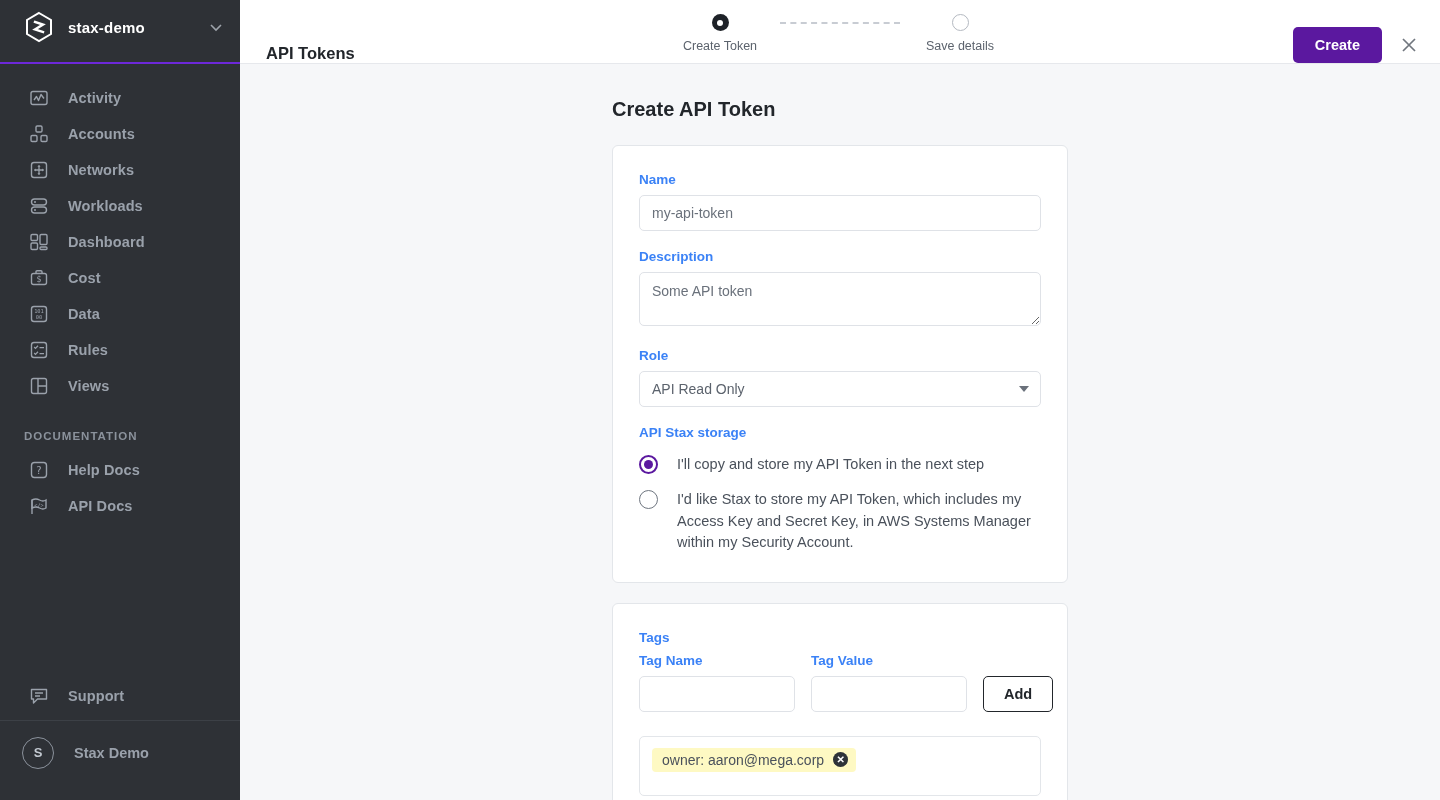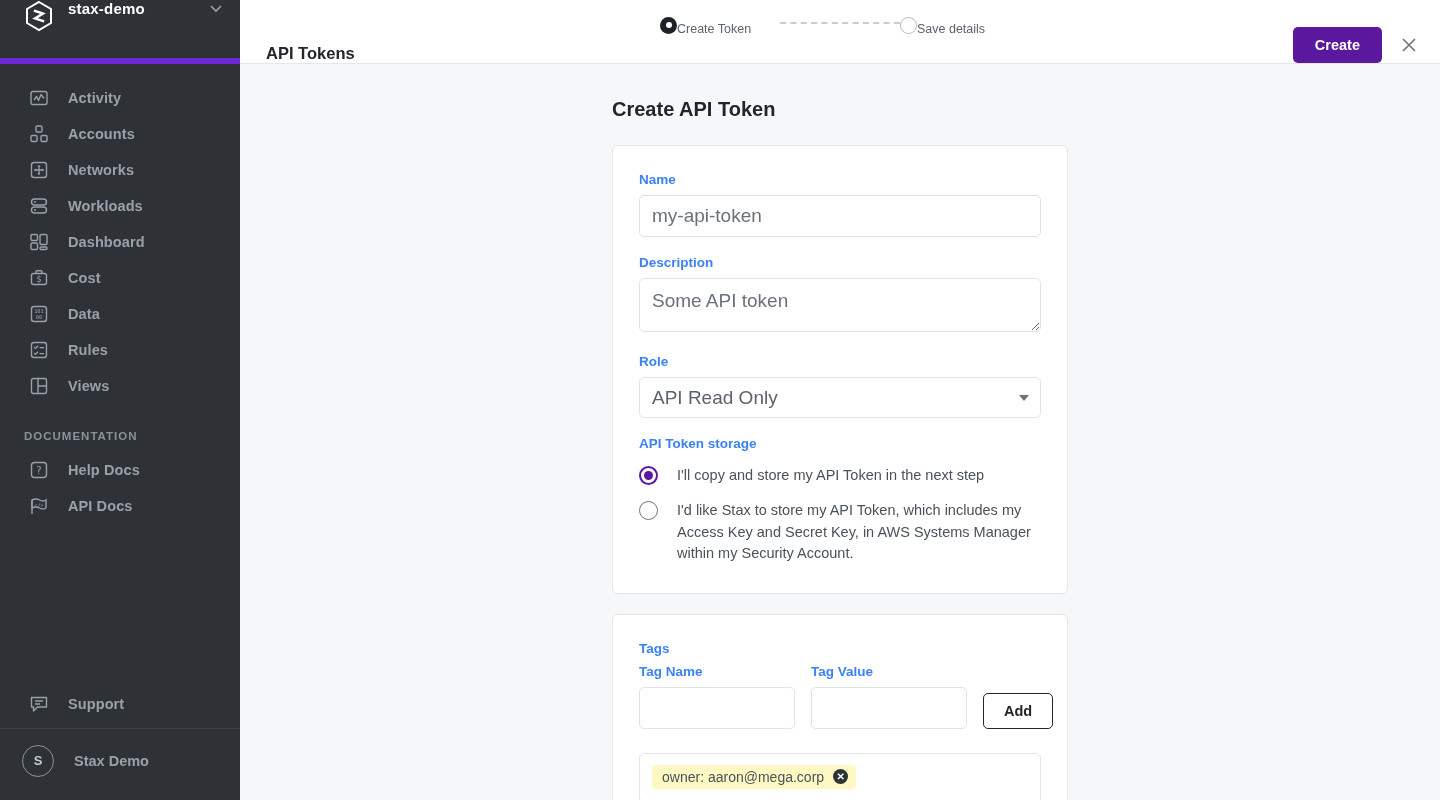--- a/index.html
+++ b/index.html
@@ -14,23 +14,23 @@
   
   .sidebar {
     width: 240px; height: 800px;
     background: #2E3136;
     display: flex; flex-direction: column;
     flex: 0 0 240px;
     position: relative;
   }
   .org-header {
     height: 64px; flex: 0 0 64px;
-    display: flex; 
+    display: flex; align-items: center;
     padding: 0 16px 8px 24px;
-    border-bottom: 6px solid #6d28d9;
+    border-bottom: 2px solid #6d28d9;
   }
   .org-logo { width: 30px; height: 32px; flex: 0 0 30px; }
   .org-name {
     color: #ffffff; font-size: 15px; font-weight: bold;
     margin-left: 14px; letter-spacing: .2px; flex: 1;
   }
   .chev { width: 16px; height: 16px; opacity: .75; }
 
   .nav { padding-top: 16px; }
   .nav-item {
@@ -40,21 +40,21 @@
   }
   .nav-icon { width: 22px; height: 22px; flex: 0 0 22px; }
   .nav-label {
     color: #9aa1ab; font-size: 14.5px; font-weight: bold;
     margin-left: 18px; letter-spacing: .1px;
   }
   .nav-section-title {
     color: #8b929c; font-size: 11.5px; font-weight: bold;
     letter-spacing: 1px; padding: 26px 0 10px 24px;
   }
-  .sidebar-bottom { position: absolute; bottom: 8px; left: 0; right: 0; }
+  .sidebar-bottom { position: absolute; bottom: 16px; left: 0; right: 0; }
   .support-row { display: flex; align-items: center; height: 48px; padding-left: 28px; cursor: pointer; }
   .user-row {
     display: flex; align-items: center; height: 64px;
     padding-left: 22px; border-top: 1px solid #3c4046; cursor: pointer;
   }
   .avatar {
     width: 32px; height: 32px; border-radius: 50%;
     border: 1.5px solid #8b929c; color: #c3c9d1;
     display: flex; align-items: center; justify-content: center;
     font-size: 13px; font-weight: bold; flex: 0 0 32px;
@@ -68,21 +68,21 @@
     border-bottom: 1px solid #e6e8ec;
     display: flex; align-items: flex-end; padding: 0 20px 0 26px;
     position: relative;
   }
   .page-title { font-size: 16.5px; font-weight: bold; color: #22262b; }
 
   .stepper {
     position: absolute; left: 50%; transform: translateX(-50%);
     display: flex; align-items: flex-start; top: 14px;
   }
-  .step { display: flex; align-items: center; width: 120px; }
+  .step { display: flex; flex-direction: column; align-items: center; width: 120px; }
   .step-dot {
     width: 17px; height: 17px; border-radius: 50%;
     display: flex; align-items: center; justify-content: center;
   }
   .step-dot.active { background: #1e2228; }
   .step-dot.active::after { content:""; width:6px; height:6px; border-radius:50%; background:#ffffff; }
   .step-dot.inactive { border: 1.6px solid #b4b9c1; background: transparent; }
   .step-label { font-size: 12.5px; color: #5c636d; margin-top: 8px; white-space: nowrap; }
   .step-line {
     flex: 0 0 auto; width: 120px; height: 0;
@@ -101,21 +101,21 @@
   .form-col { width: 456px; margin: 0 auto; }
   .form-heading { font-size: 20px; font-weight: bold; color: #22262b; margin-bottom: 24px; }
 
   .card {
     background: #ffffff; border: 1px solid #e3e6ea; border-radius: 6px;
     padding: 26px 26px 28px 26px; margin-bottom: 20px;
   }
   .field-label { font-size: 13.5px; font-weight: bold; color: #3b82f6; margin-bottom: 8px; }
   .txt-input, .txt-area, .sel-box {
     width: 100%; border: 1px solid #dfe2e7; border-radius: 5px;
-    background: #ffffff; font-size: 19px; color: #5c636d;
+    background: #ffffff; font-size: 14px; color: #5c636d;
     font-family: "Liberation Sans", sans-serif;
     padding: 9px 12px; outline: none;
   }
   .txt-input::placeholder, .txt-area::placeholder { color: #6a717b; }
   .txt-area { height: 54px; resize: vertical; line-height: 1.4; }
   .field-block { margin-bottom: 18px; }
   .sel-wrap { position: relative; }
   .sel-box { appearance: none; -webkit-appearance: none; padding-right: 32px; cursor: pointer; }
   .sel-arrow {
     position: absolute; right: 12px; top: 50%; transform: translateY(-50%);
@@ -371,21 +371,21 @@
             <div class="field-label">Role</div>
             <div class="sel-wrap">
               <select class="sel-box">
                 <option>API Read Only</option>
               </select>
               <span class="sel-arrow"></span>
             </div>
           </div>
 
           <div>
-            <div class="field-label">API Token storage</div>
+            <div class="field-label">API Stax storage</div>
             <div class="radio-group">
               <label class="radio-row">
                 <span class="radio on"></span>
                 <span class="radio-text">I'll copy and store my API Token in the next step</span>
               </label>
               <label class="radio-row">
                 <span class="radio off"></span>
                 <span class="radio-text">I'd like Stax to store my API Token, which includes my Access Key and Secret Key, in AWS Systems Manager within my Security Account.</span>
               </label>
             </div>

